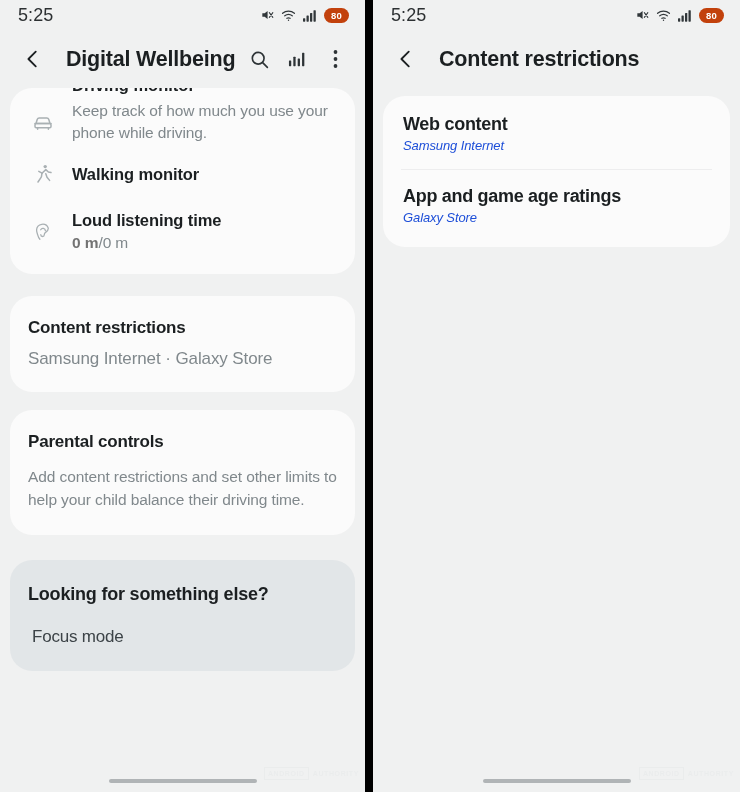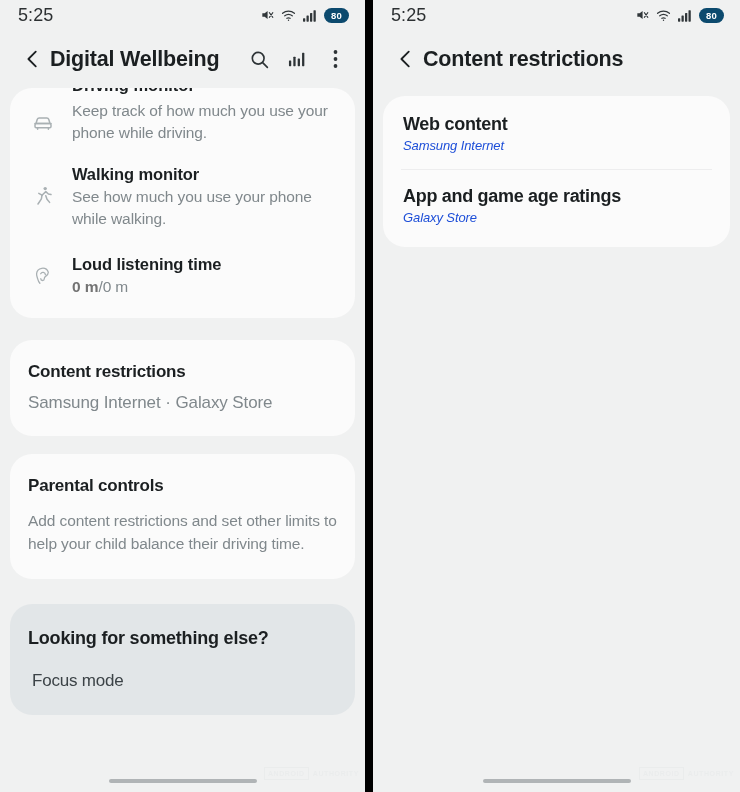--- a/index.html
+++ b/index.html
@@ -26,38 +26,38 @@
     height: 30px;
     display: flex; align-items: center;
     justify-content: space-between;
     padding: 0 16px 0 18px;
   }
   .clock { font-size: 18px; color: #2c3032; letter-spacing: .1px; }
   .sysicons { display: flex; align-items: center; gap: 7px; }
   .sysicons svg { display: block; }
   .batt {
     display: inline-flex; align-items: center; justify-content: center;
-    background: #0c4a6e; color: #fff;
+    background: #c2410c; color: #fff;
     border-radius: 8px; height: 15px; min-width: 25px;
     font-size: 9.5px; font-weight: bold; letter-spacing: .2px;
     padding: 0 3px;
   }
 
   
   .appbar {
     height: 58px;
     display: flex; align-items: center;
     padding: 0 14px 0 20px;
     gap: 4px;
   }
   .backchev { width: 26px; height: 26px; flex: 0 0 26px; display:flex; align-items:center; justify-content:center; }
   .apptitle {
     font-size: 21.5px; font-weight: bold; color: #1b1f21;
     letter-spacing: -.2px; white-space: nowrap;
-    margin-left: 0;
+    margin-left: 16px;
   }
   .appbar.left .apptitle { margin-right: auto; }
   .actions { display: flex; align-items: center; gap: 14px; padding-left: 6px; padding-right: 4px;}
   .act { width: 24px; height: 24px; display: flex; align-items: center; justify-content: center; }
 
   
   .body { position: relative; padding: 0 10px; }
 
   .card {
     background: #fbfbfb;
@@ -229,21 +229,20 @@
             <svg width="24" height="24" viewBox="0 0 24 24" fill="none" stroke="#a9b0b3" stroke-width="1.5" stroke-linecap="round" stroke-linejoin="round">
               <circle cx="14.2" cy="4.6" r="1.7" fill="#a9b0b3" stroke="none"></circle>
               <path d="M7 20l3.4-5.2.6-3.6"></path>
               <path d="M11 11.2L14.8 7.6l2.6 2.4 2.6.6"></path>
               <path d="M14.8 11.8l1.2 3.4 2.6 3.2"></path>
               <path d="M11 11.2L7.8 9.4"></path>
             </svg>
           </div>
           <div class="rowtext">
             <div class="rowtitle">Walking monitor</div>
-            <div class="rowsub">See how much you use your phone while walking.</div>
           </div>
         </div>
 
         <div class="row" style="padding-top:16px; padding-bottom:20px;">
           <div class="rowicon">
             <svg width="22" height="22" viewBox="0 0 24 24" fill="none" stroke="#a9b0b3" stroke-width="1.4" stroke-linecap="round" stroke-linejoin="round">
               <path d="M8.6 21c-1.3-1.6-1.9-3-2.3-4.6-.5-2-1.3-3.2-1.3-5.6A6.6 6.6 0 0 1 17.8 9c0 2.4-1.7 3.5-2.9 4.4-1 .8-1.5 1.5-1.5 2.6 0 1.2-.9 2-2 2-1 0-1.8-.8-1.8-1.9"></path>
               <path d="M9.5 10.6a2.7 2.7 0 0 1 5.1 1"></path>
             </svg>
           </div>

